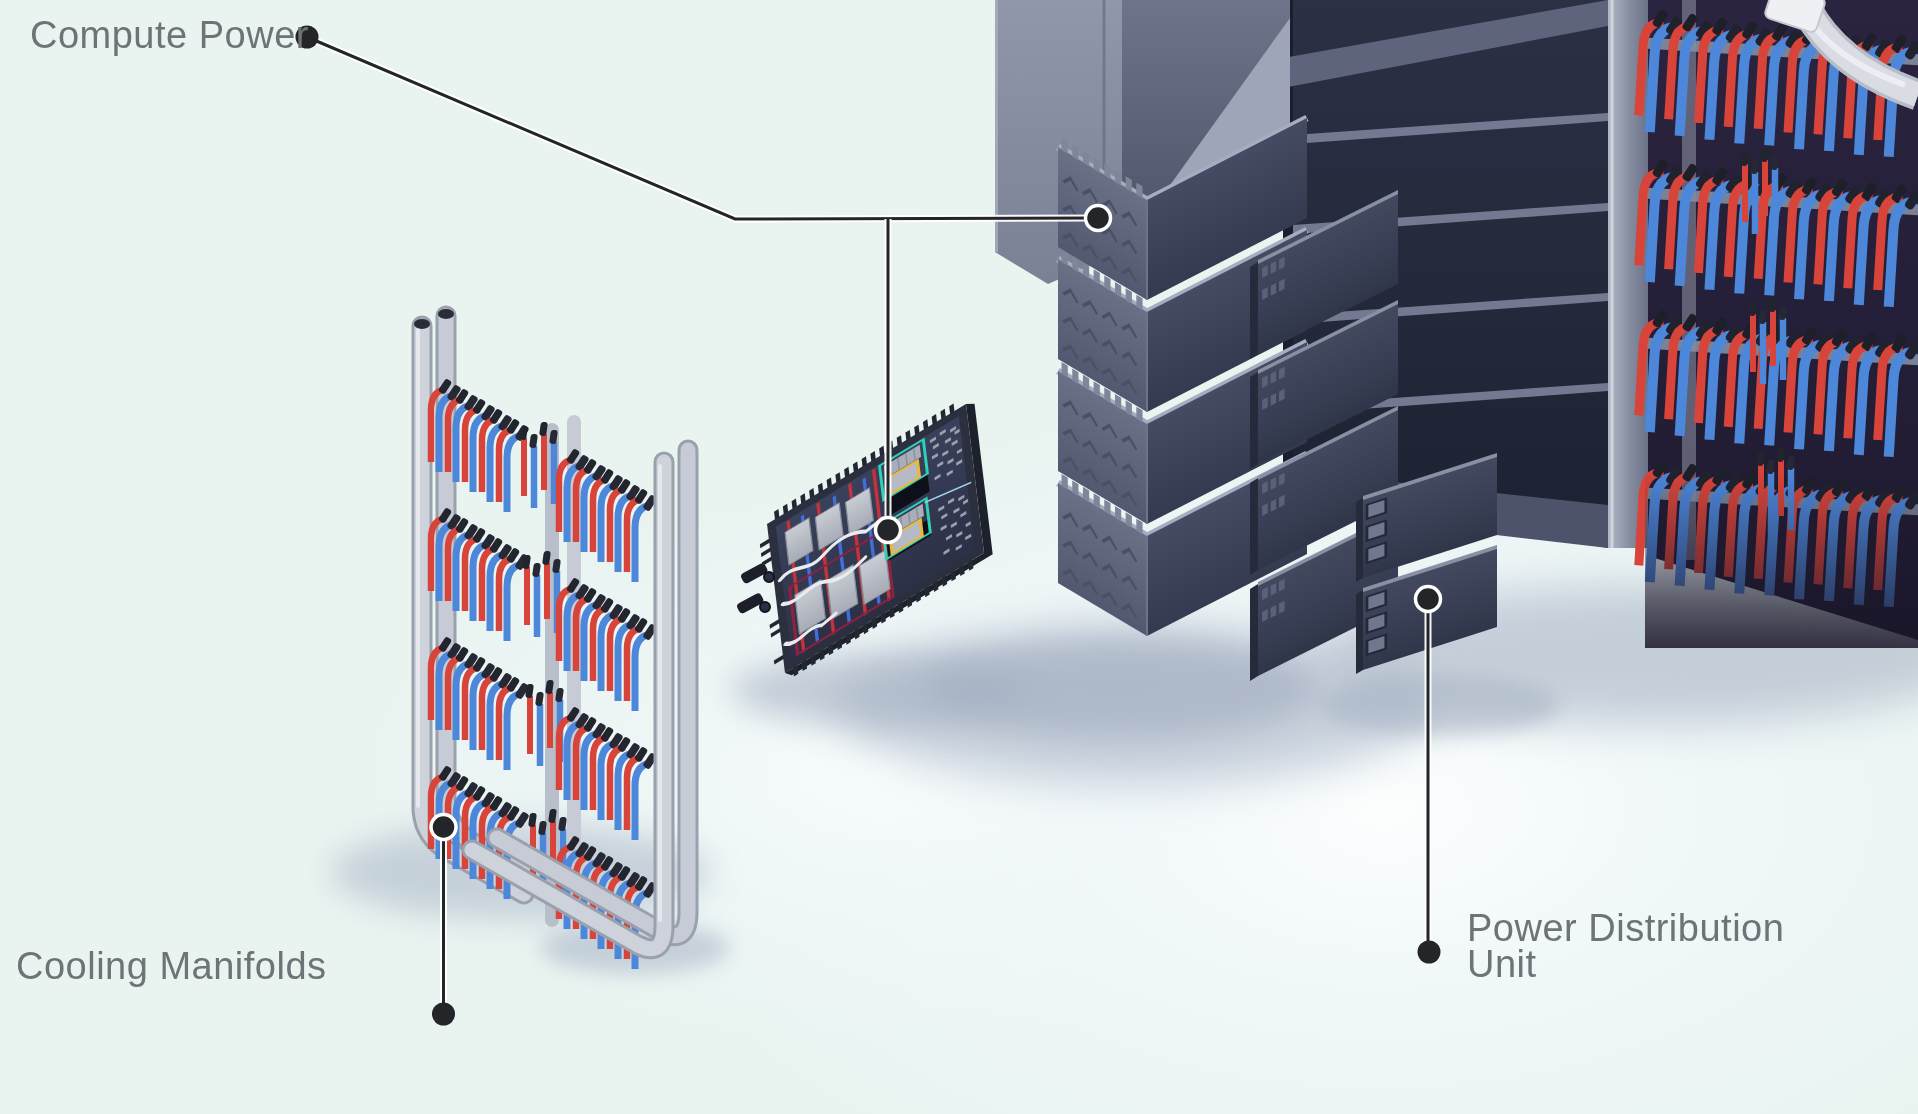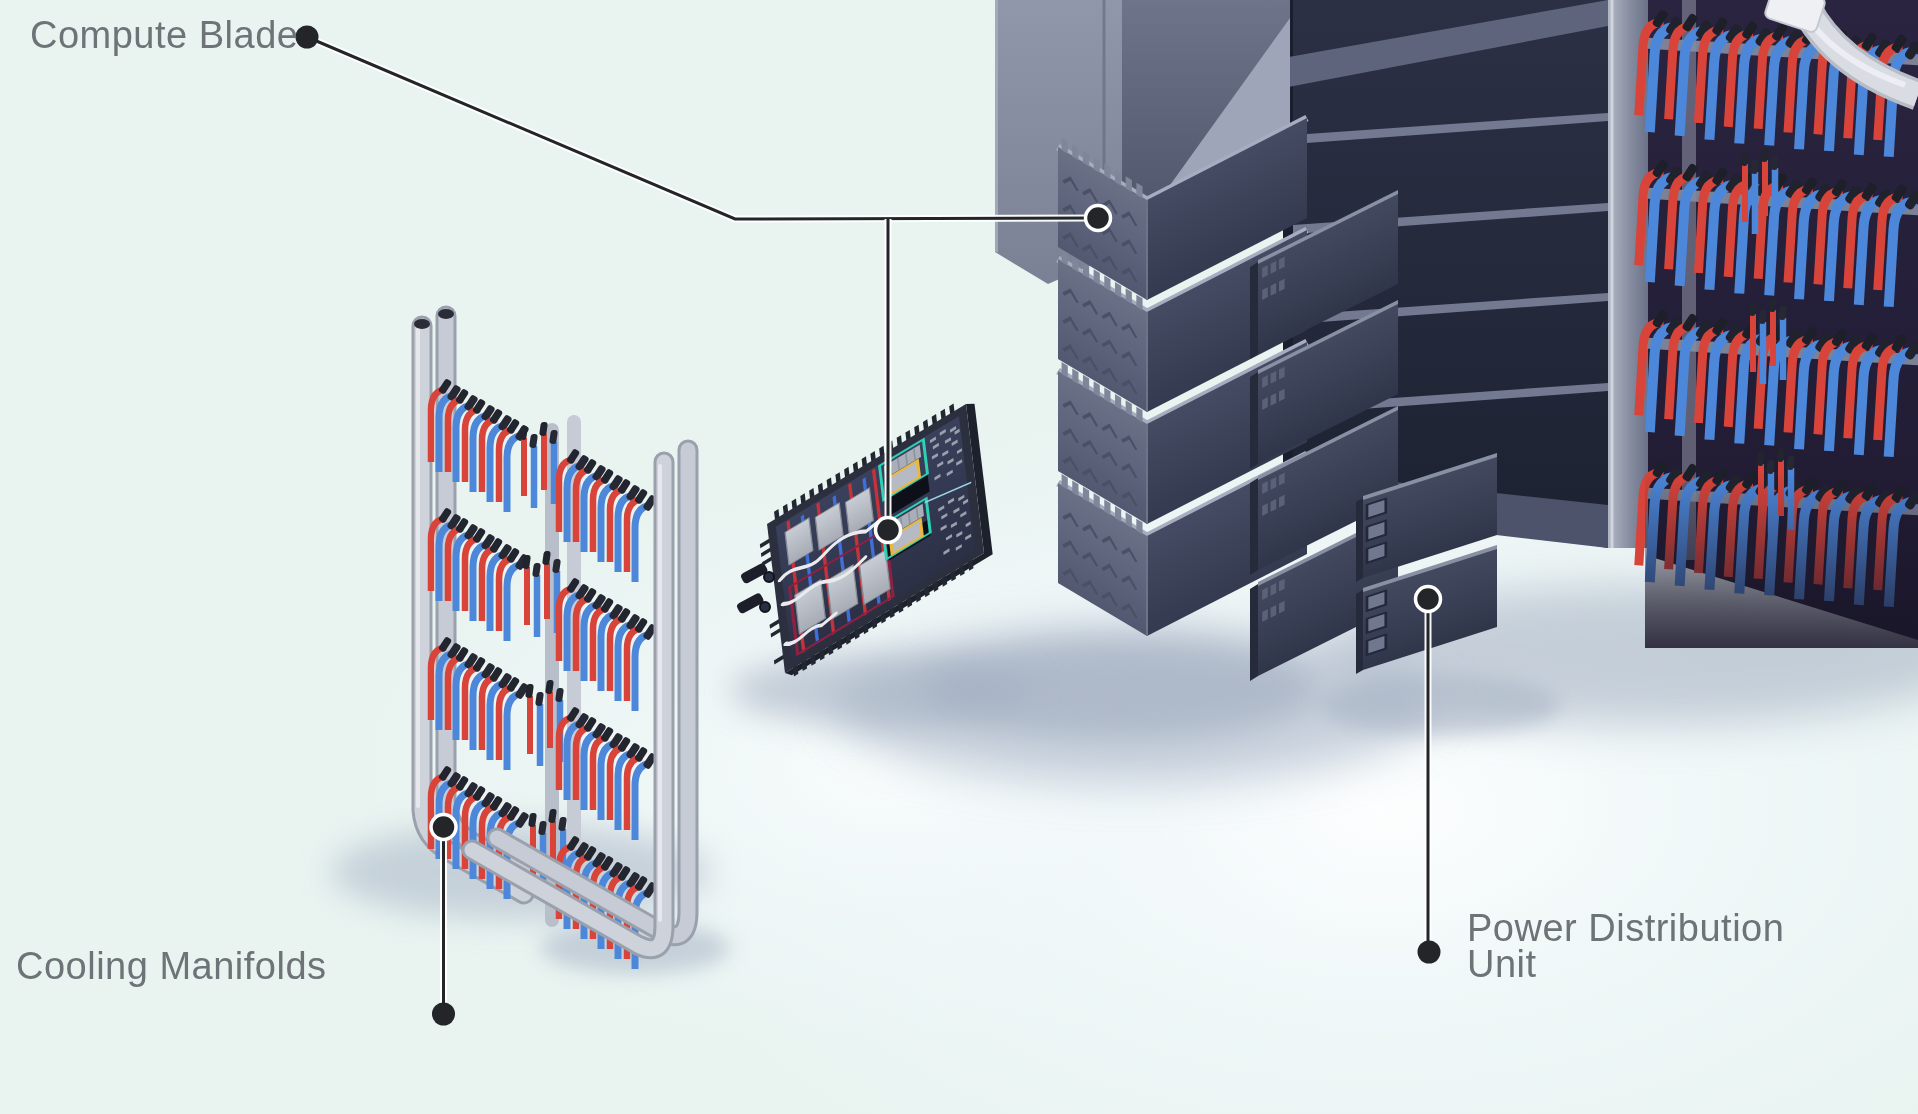--- a/index.html
+++ b/index.html
@@ -622,20 +622,20 @@
     <circle cx="307" cy="37" r="11.5" fill="#232528" stroke="none"></circle>
     <circle cx="1098" cy="218" r="12.5" fill="#232528" stroke="#ffffff" stroke-width="3.5"></circle>
     <circle cx="888" cy="530" r="12.5" fill="#232528" stroke="#ffffff" stroke-width="3.5"></circle>
     <circle cx="443.5" cy="827" r="12.5" fill="#232528" stroke="#ffffff" stroke-width="3.5"></circle>
     <circle cx="443.5" cy="1014" r="11.5" fill="#232528" stroke="none"></circle>
     <circle cx="1428" cy="599" r="12.5" fill="#232528" stroke="#ffffff" stroke-width="3.5"></circle>
     <circle cx="1429" cy="952" r="11.5" fill="#232528" stroke="none"></circle>
   </g>
 </svg>
 
-<div class="callout-label" style="left:30px;top:14px">Compute Blade</div>
+<div class="callout-label" style="left:30px;top:14px">Compute Power</div>
 
 <div class="callout-label" style="left:16px;top:945px">Cooling Manifolds</div>
 
 <div class="callout-label" style="left:1467px;top:907px">Power Distribution</div>
 <div class="callout-label" style="left:1467px;top:943px">Unit</div>
 
 </div>
 
 </body></html>

